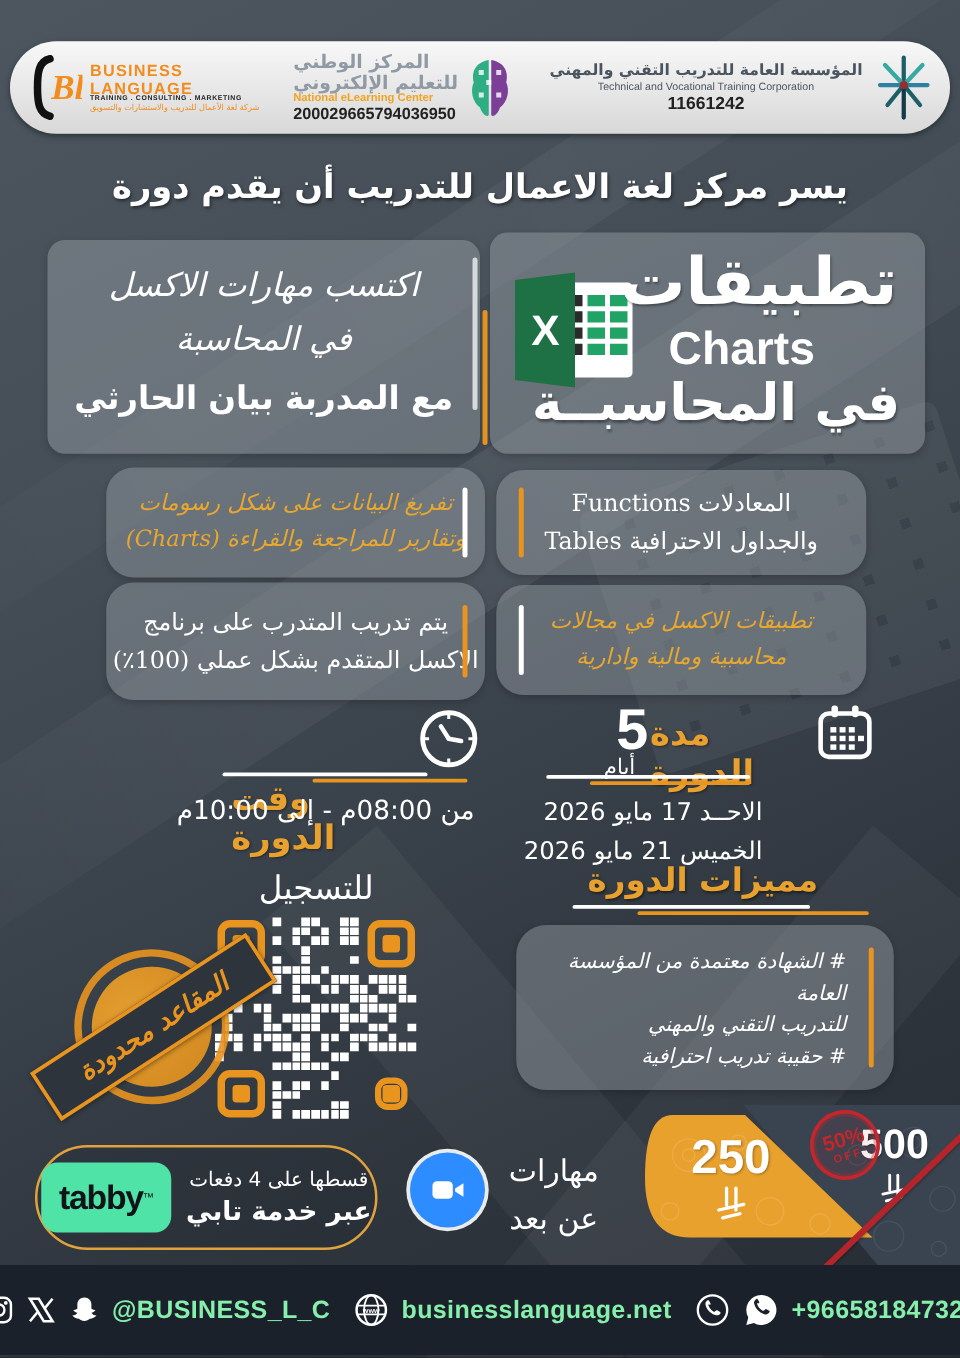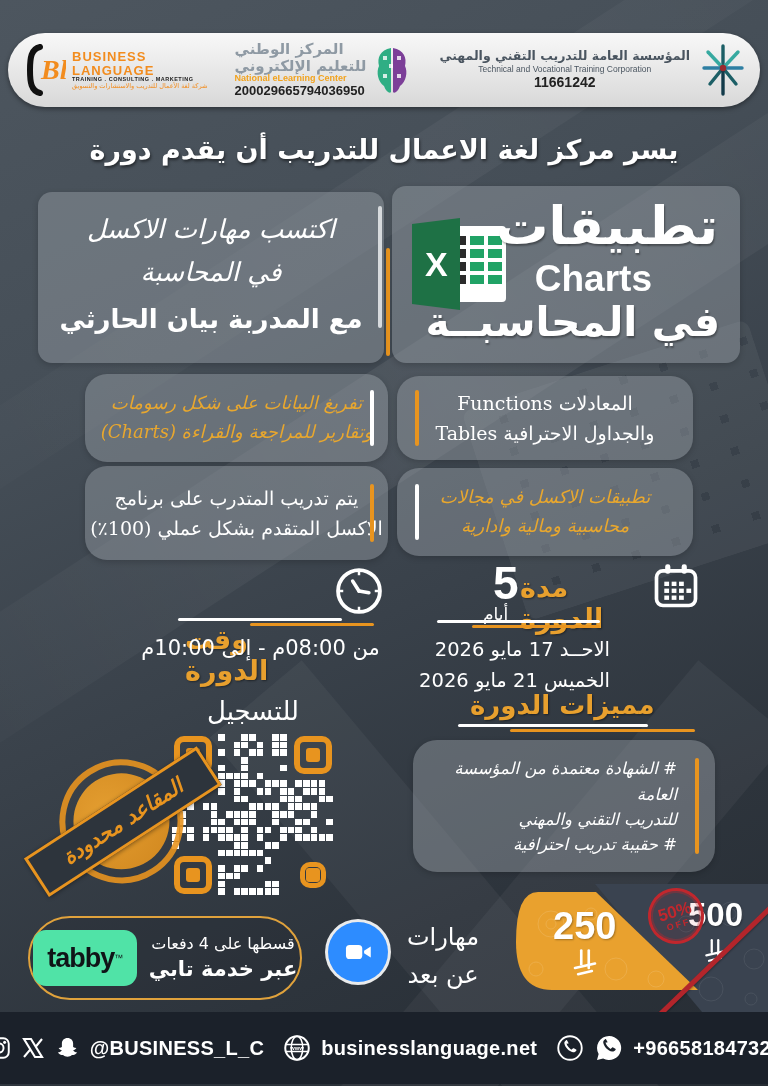--- a/index.html
+++ b/index.html
@@ -105,21 +105,21 @@
 
   .price-num { position:absolute; color:#fff; font-weight:bold; font-family:"Liberation Sans",sans-serif; text-shadow:1px 1px 2px rgba(0,0,0,.3); }
   .redline { position:absolute; left:632px; top:952px; width:180px; height:5px; background:#b3252b; transform:rotate(-44deg); box-shadow:0 1px 2px rgba(0,0,0,.3); }
   .offstamp { position:absolute; left:648px; top:888px; width:56px; height:56px; transform:rotate(-16deg);
     border:3px solid #c1272d; border-radius:50%; display:flex; flex-direction:column; align-items:center; justify-content:center;
     color:#c1272d; font-weight:bold; box-shadow:inset 0 0 0 2px rgba(193,39,45,.35); background:rgba(193,39,45,.08); }
   .off-main { font-size:17px; line-height:1; font-family:"Liberation Sans",sans-serif; }
   .off-sub { font-size:9px; letter-spacing:2px; font-family:"Liberation Sans",sans-serif; }
 
   .footer { position:absolute; left:0; top:1012px; width:768px; height:72px; background:#1b212a;
-    display:flex; align-items:center; justify-content:center; gap:9px; color:#ffffff; }
+    display:flex; align-items:center; justify-content:center; gap:9px; color:#86efac; }
   .ft-txt { font-weight:bold; font-size:20px; font-family:"Liberation Sans",sans-serif; letter-spacing:.3px; }
   .ico { display:flex; align-items:center; justify-content:center; }
   .gap { width:8px; }
 </style>
 </head>
 <body>
 
 <div id="page">
 
   <div class="ribbon rib1"></div>

